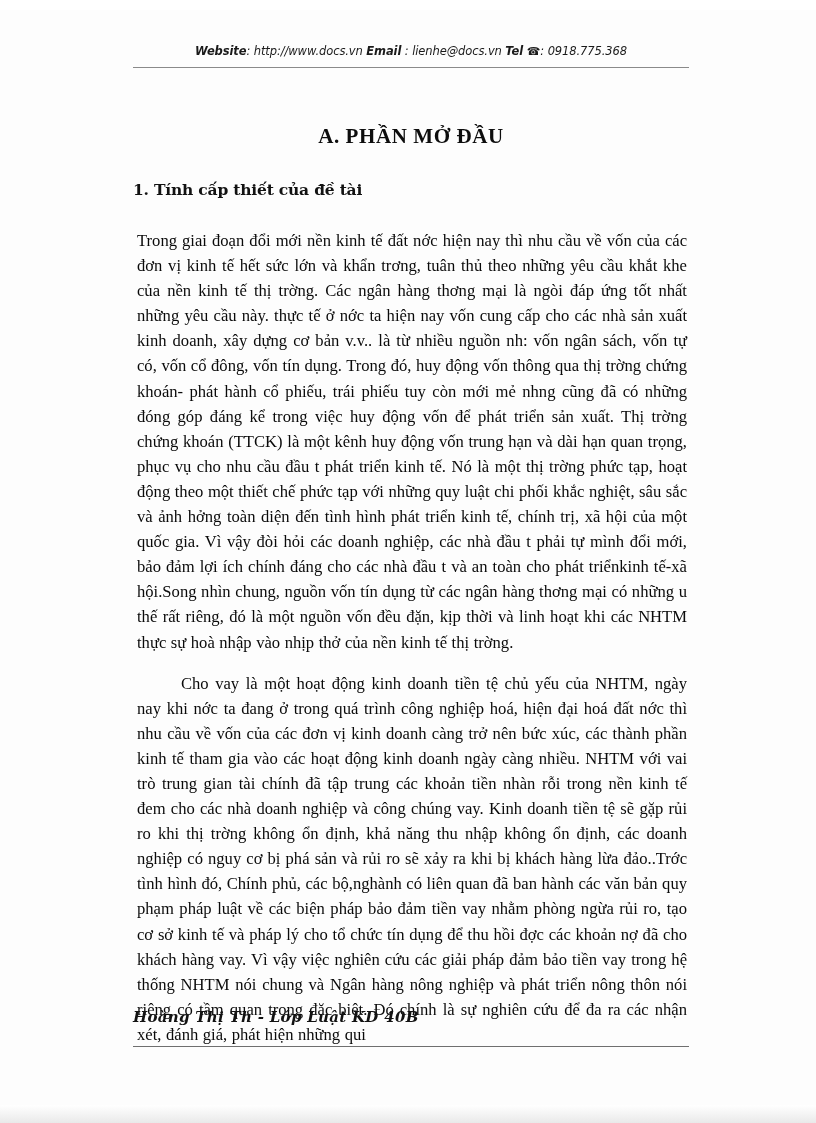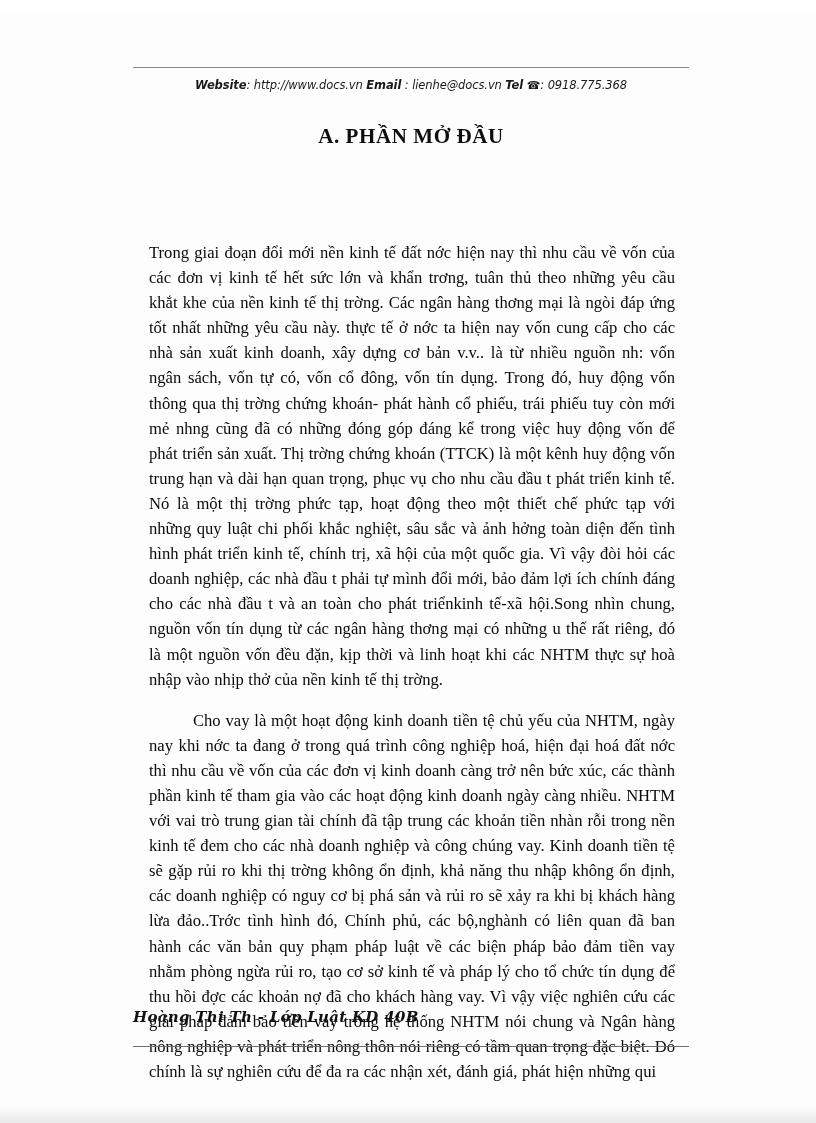--- a/index.html
+++ b/index.html
@@ -40,21 +40,20 @@
     background: linear-gradient(to bottom, #ffffff 0%, #f2f2f2 60%, #e9e9e9 100%);
   }
 
   
   .doc-header {
     position: absolute;
     left: 133px;
     top: 44px;
     width: 556px;
     text-align: center;
-    margin-top: 34px;
   }
   .doc-header .hdr-line {
     font-family: "DejaVu Sans", sans-serif;
     font-size: 11.5px;
     font-style: italic;
     letter-spacing: -0.1px;
     white-space: nowrap;
     color: #1a1a1a;
     line-height: 14px;
   }
@@ -110,21 +109,21 @@
     top: 224px;
     width: 558px;
   }
   .body-para {
     font-family: "Liberation Serif", "DejaVu Serif", serif;
     font-size: 16.6px;
     line-height: 25.1px;
     text-align: justify;
     text-justify: inter-word;
     color: #0a0a0a;
-    margin: 16px;
+    margin: 4px;
     word-spacing: 0.4px;
   }
   .body-para + .body-para {
     margin-top: 16px;
     text-indent: 44px;
   }
 
   
   .footer-rule {
     position: absolute;
@@ -154,20 +153,21 @@
 
   <div class="scan-edge-top"></div>
 
   <div class="doc-header">
     <div class="hdr-line"><span class="hdr-strong">Website</span><span>: http://www.docs.vn</span> <span class="hdr-strong">Email</span> <span>: lienhe@docs.vn</span>  <span class="hdr-strong">Tel</span> <span class="hdr-phone-icon">☎</span><span>: 0918.775.368</span></div>
   </div>
   <div class="hdr-rule"></div>
 
   <div class="doc-title">A. PHẦN MỞ ĐẦU</div>
 
+  <div class="section-heading">1. Tính cấp thiết của đề tài</div>
 
   <div class="body-block">
     <p class="body-para">Trong giai đoạn đổi mới nền kinh tế đất nớc  hiện nay thì nhu cầu về vốn của các đơn vị kinh tế hết sức lớn và khẩn trơng,  tuân thủ theo những yêu cầu khắt khe của nền kinh tế thị trờng.  Các ngân hàng thơng  mại là ngòi đáp ứng tốt nhất những yêu cầu này. thực tế ở nớc  ta hiện nay vốn cung cấp cho các nhà sản xuất kinh doanh, xây dựng cơ bản v.v.. là từ nhiều nguồn nh:  vốn ngân sách, vốn tự có, vốn cổ đông, vốn tín dụng. Trong đó, huy động vốn thông qua thị trờng  chứng khoán- phát hành cổ phiếu, trái phiếu tuy còn mới mẻ nhng  cũng đã có những đóng góp đáng kể trong việc huy động vốn để phát triển sản xuất. Thị trờng  chứng khoán (TTCK) là một kênh huy động vốn trung hạn và dài hạn quan trọng, phục vụ cho nhu cầu đầu t  phát triển kinh tế. Nó là một thị trờng  phức tạp, hoạt động theo một thiết chế phức tạp với những quy luật chi phối khắc nghiệt, sâu sắc và ảnh hởng  toàn diện đến tình hình phát triển kinh tế, chính trị, xã hội của một quốc gia. Vì vậy đòi hỏi các doanh nghiệp, các nhà đầu t  phải tự mình đổi mới, bảo đảm lợi ích chính đáng cho các nhà đầu t  và an toàn cho phát triểnkinh tế-xã hội.Song nhìn chung, nguồn vốn tín dụng từ các ngân hàng thơng  mại có những u  thế rất riêng, đó là một nguồn vốn đều đặn, kịp thời và linh hoạt khi các NHTM thực sự hoà nhập vào nhịp thở của nền kinh tế thị trờng.</p>
     <p class="body-para">Cho vay là một hoạt động kinh doanh tiền tệ chủ yếu của NHTM, ngày nay khi nớc  ta đang ở trong quá trình công nghiệp hoá, hiện đại hoá đất nớc  thì nhu cầu về vốn của các đơn vị kinh doanh càng trở nên bức xúc, các thành phần kinh tế tham gia vào các hoạt động kinh doanh ngày càng nhiều. NHTM với vai trò trung gian tài chính đã tập trung các khoản tiền nhàn rỗi trong nền kinh tế đem cho các nhà doanh nghiệp và công chúng vay. Kinh doanh tiền tệ sẽ gặp rủi ro khi thị trờng  không ổn định, khả năng thu nhập không ổn định, các doanh nghiệp có nguy cơ bị phá sản và rủi ro sẽ xảy ra khi bị khách hàng lừa đảo..Trớc  tình hình đó, Chính phủ, các bộ,nghành có liên quan đã ban hành các văn bản quy phạm pháp luật về các biện pháp bảo đảm tiền vay nhằm phòng ngừa  rủi ro, tạo cơ sở kinh tế và pháp lý cho tổ chức tín dụng để thu hồi đợc  các khoản nợ đã cho khách hàng vay. Vì vậy việc nghiên cứu các giải pháp đảm bảo tiền vay trong hệ thống NHTM nói chung và Ngân hàng nông nghiệp và phát triển nông thôn nói riêng có tầm quan trọng đặc biệt. Đó chính là sự nghiên cứu để đa  ra các nhận xét, đánh giá, phát hiện những qui</p>
   </div>
 
   <div class="footer-rule"></div>
   <div class="doc-footer">Hoàng Thị Th  - Lớp Luật KD 40B</div>
 
   <div class="scan-edge-bottom"></div>

